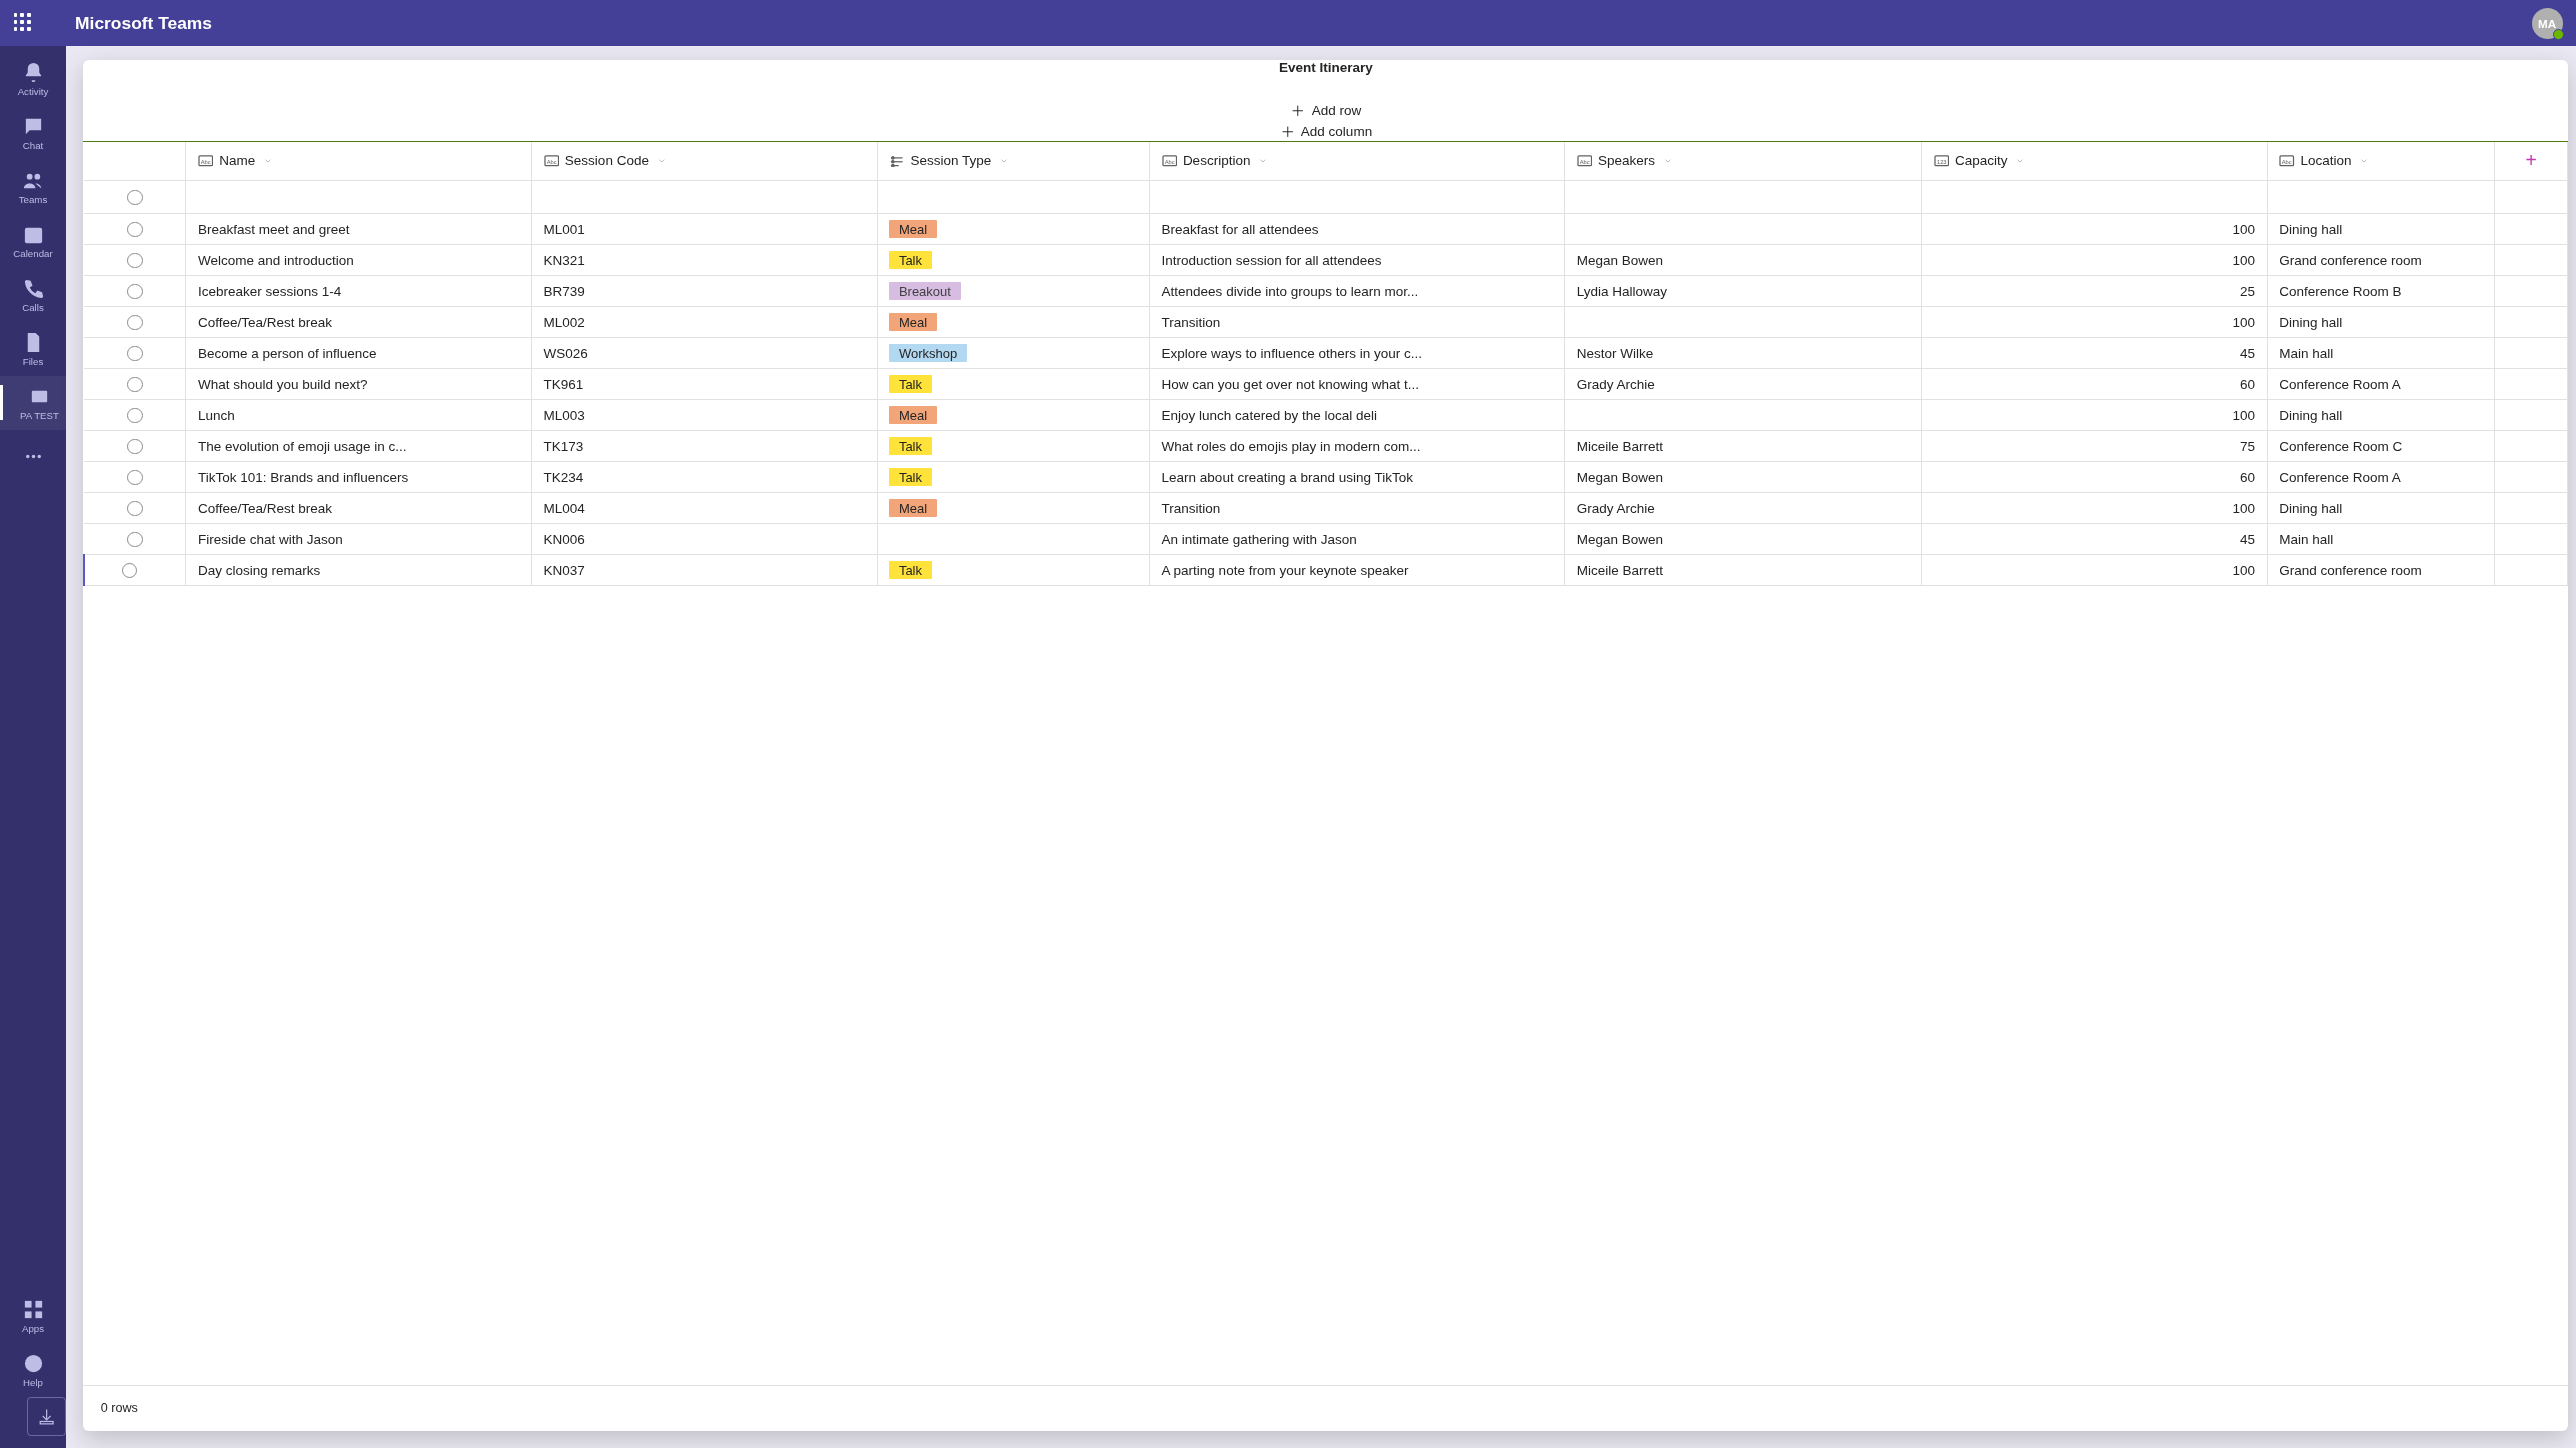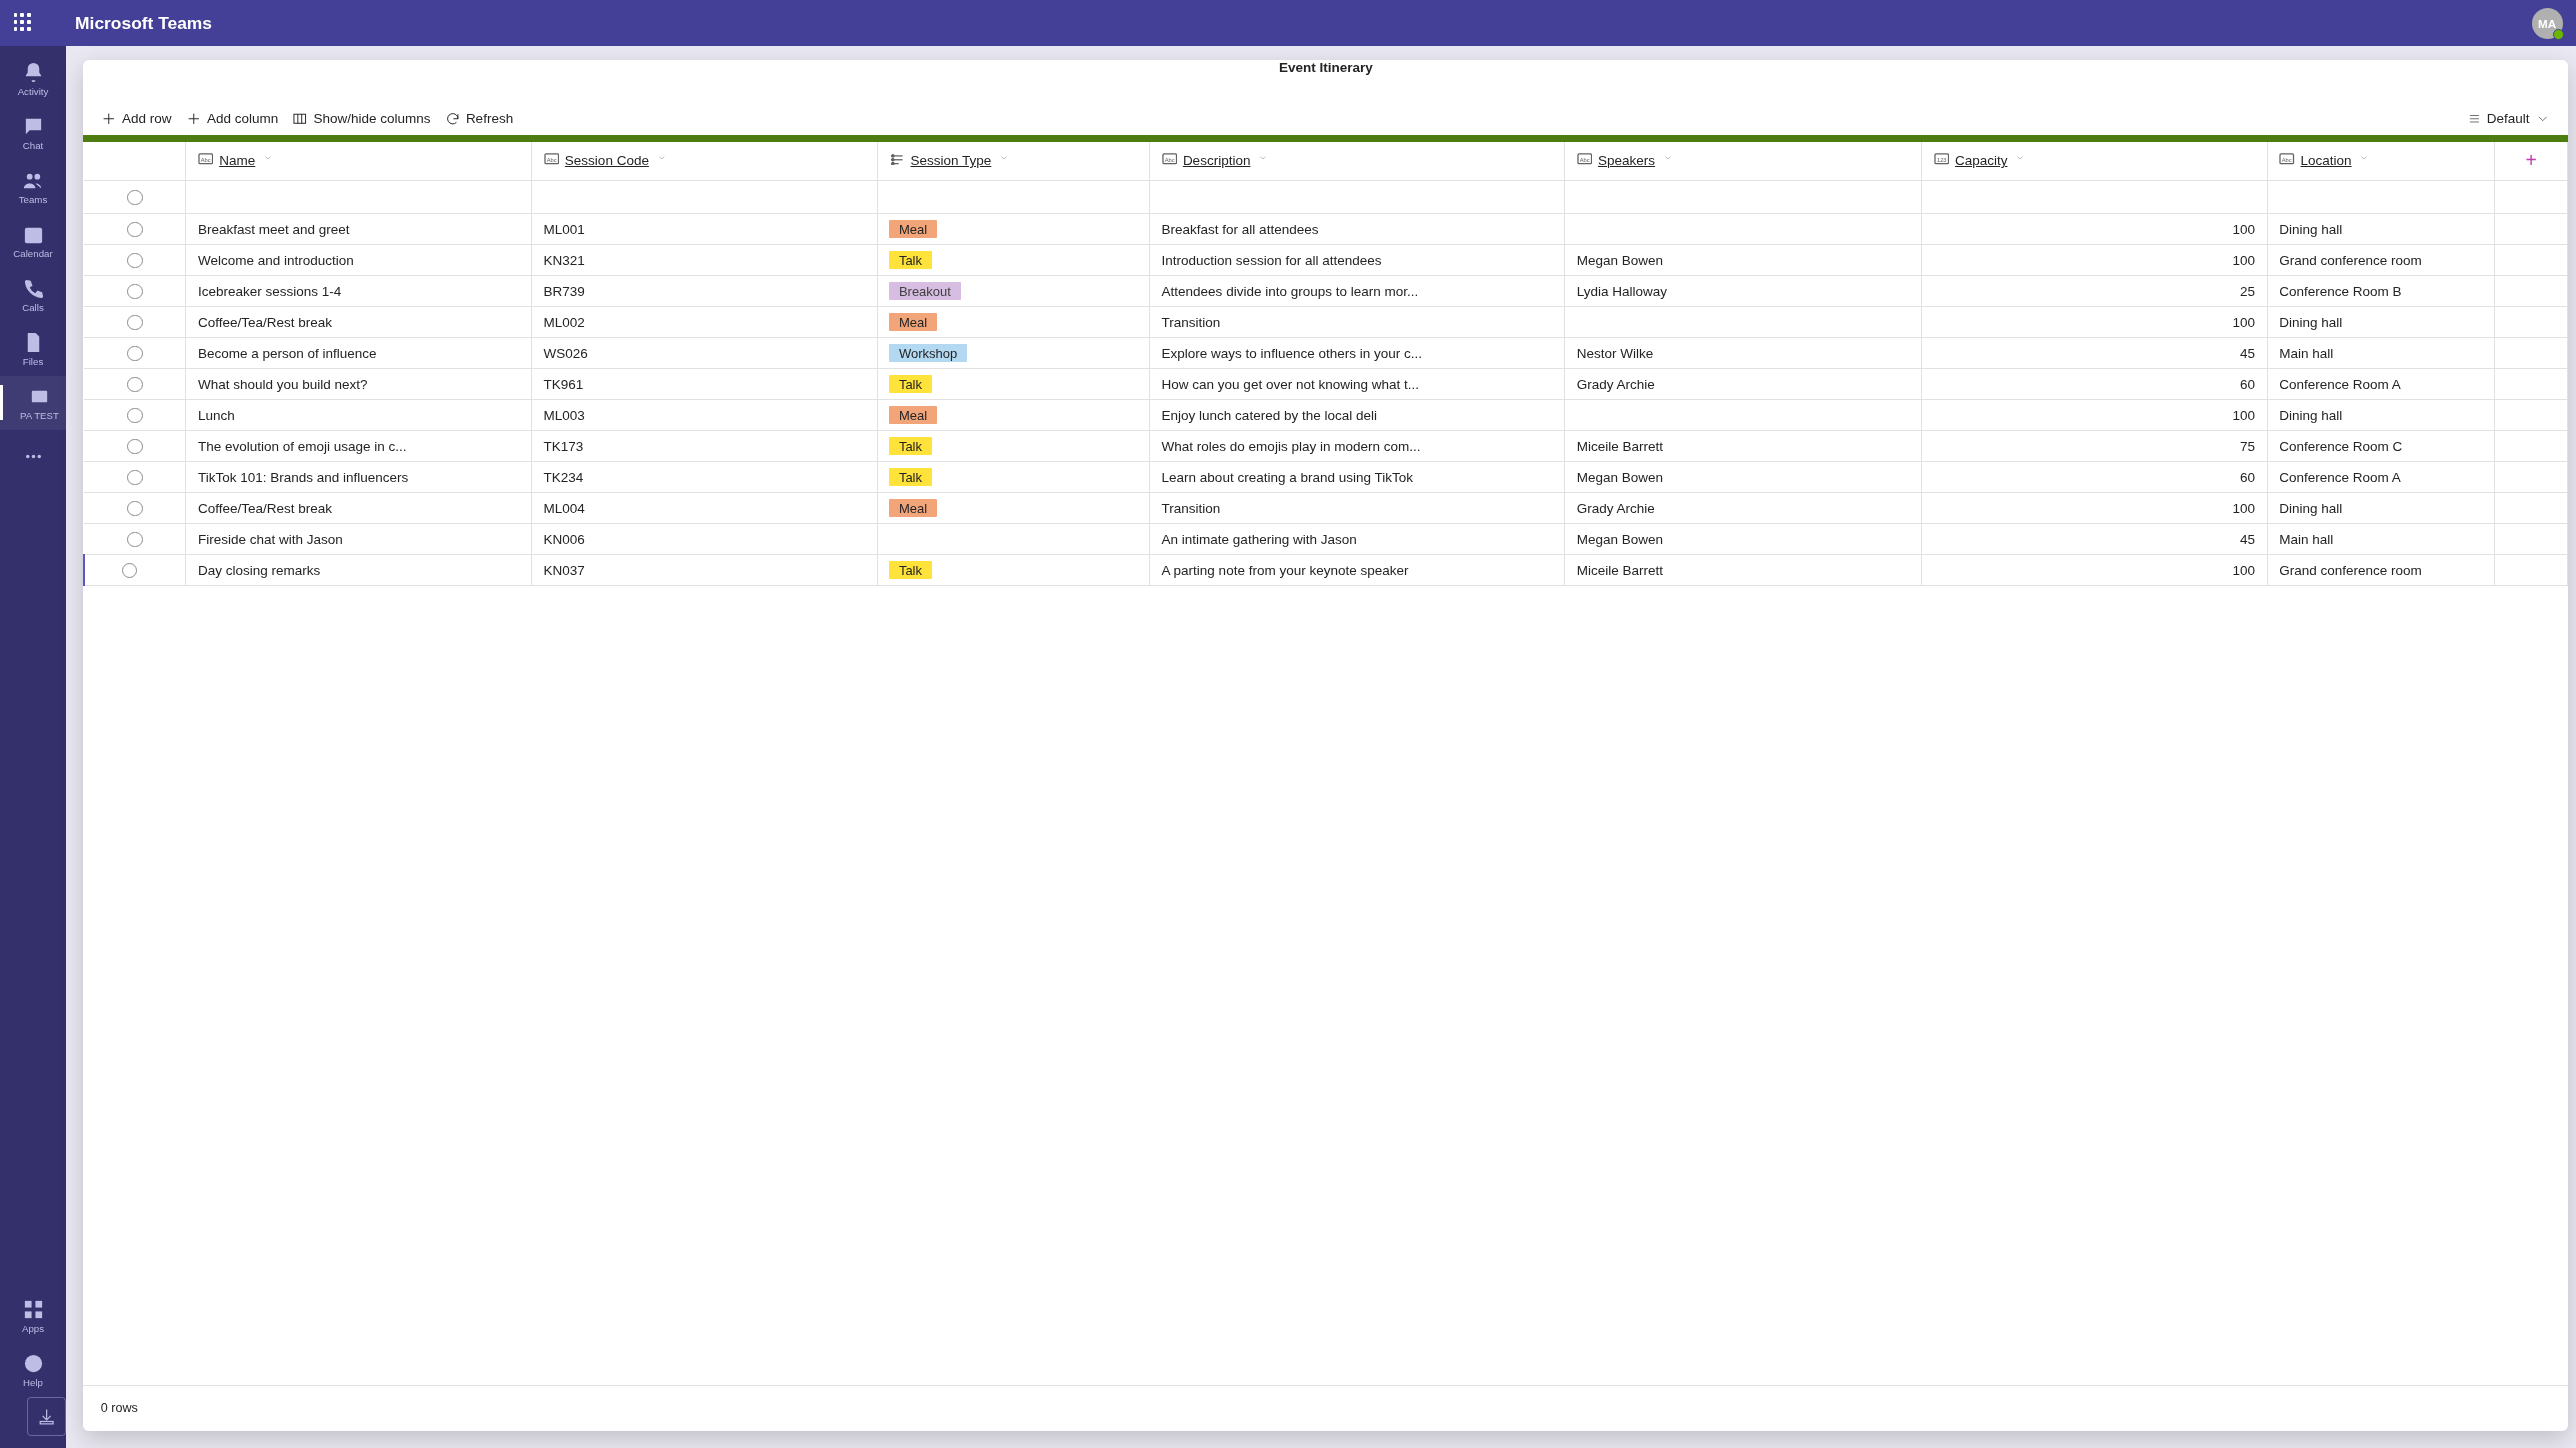--- a/index.html
+++ b/index.html
@@ -90,42 +90,43 @@
     padding: 0 14px; gap: 18px; border-bottom: 1px solid transparent; flex-direction: column;
   }
   .phdr .ptitle { font-size: 13.5px; font-weight: 600; color: #242424; }
   .phdr .edit-ic { width:15.5px;height:15.5px; stroke:#616161; fill:none; cursor:pointer; }
   .phdr .close-ic { margin-left:auto; width:15.5px;height:15.5px; stroke:#616161; cursor:pointer; }
   .phdr .close-ic line { stroke-width:1.5; }
 
   
   .ptbar {
     height: 39px; display:flex; align-items:center;
-    padding: 0 17.4px; gap: 14px; color:#242424;
-    border-bottom: 7px solid #4d7c0f;
+    padding: 0 17.4px; gap: 6px; color:#242424;
+    border-bottom: 1px solid #4d7c0f;
+    flex-direction: column;
   }
   .tb-btn { display:flex; align-items:center; gap:5.8px; cursor:pointer; font-size:13.5px; }
   .tb-btn svg { width:15.5px;height:15.5px; stroke:#242424; fill:none; stroke-width:1.5; }
   .tb-spacer { flex:1; }
   .view-sel { display:flex; align-items:center; gap:5.8px; cursor:pointer; }
   .view-sel svg { width:15.5px;height:15.5px; stroke:#242424; fill:none; }
 
   
   .grid-scroll { flex:1; overflow:auto; }
   table.grid { border-collapse: collapse; width: 100%; table-layout: fixed; }
   .grid th, .grid td {
     border-right: 1px solid #e1e1e1; border-bottom: 1px solid #e1e1e1;
     height: 31px; padding: 0 11.6px; font-size: 13.5px; text-align: left;
     white-space: nowrap; overflow: hidden; text-overflow: ellipsis;
   }
   .grid th {
     background: #fff; font-weight: 400; color: #242424; position: sticky; top: 0;
     height: 39px;
   }
-  .grid th .hdr-in { display:flex; align-items:flex-start; gap:5.8px;text-decoration:underline; }
+  .grid th .hdr-in { display:flex; align-items:center; gap:5.8px; }
   .grid th .hdr-ic { width:13.5px;height:13.5px; fill:none; stroke:#616161; stroke-width:1.3; flex-shrink:0; }
   .grid th .hdr-ic.box { width:15.5px;height:11.6px; fill:none; stroke:#616161; }
   .grid th .chev { width:9.7px;height:9.7px; stroke:#8a8a8a; fill:none; stroke-width:1.5; margin-left:1.9px; }
   .grid .col-sel   { width: 54px; text-align:center; }
   .grid .col-name  { width: 184px; }
   .grid .col-code  { width: 184px; }
   .grid .col-type  { width: 145px; }
   .grid .col-desc  { width: 221px; }
   .grid .col-spk   { width: 190px; }
   .grid .col-cap   { width: 184px; text-align:right; }

